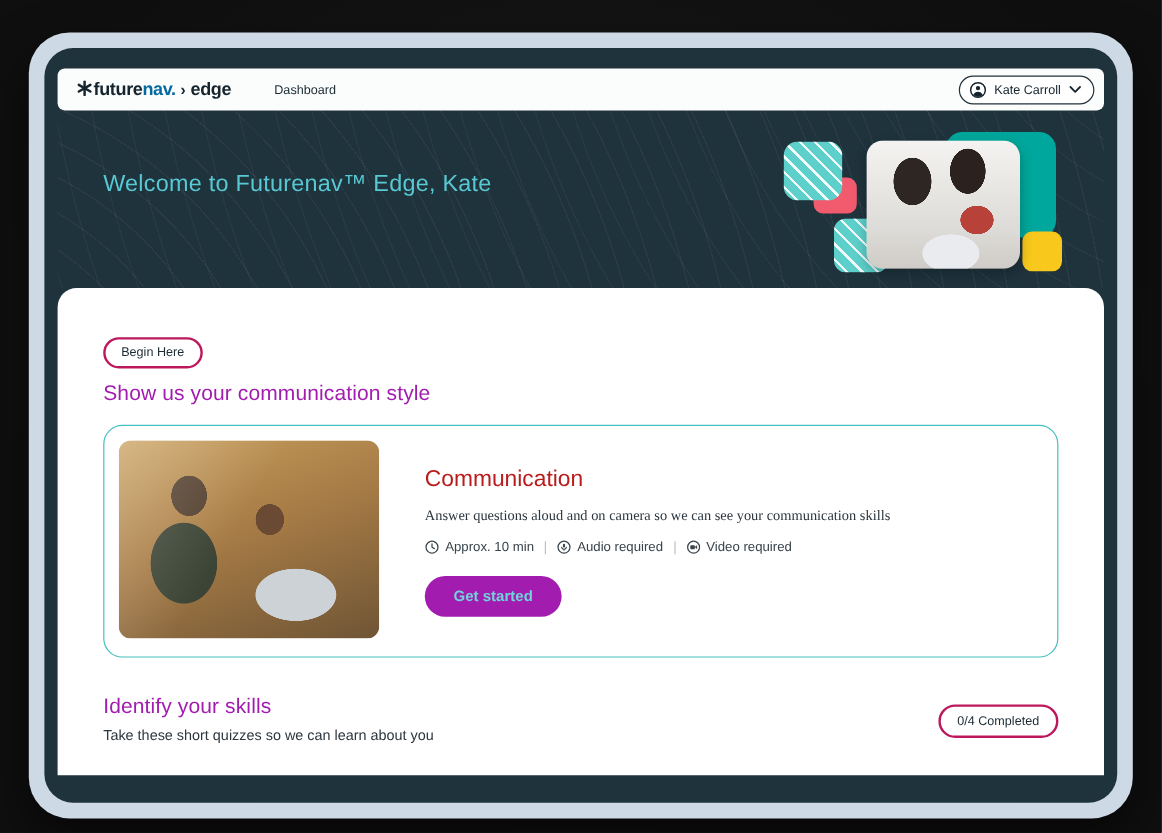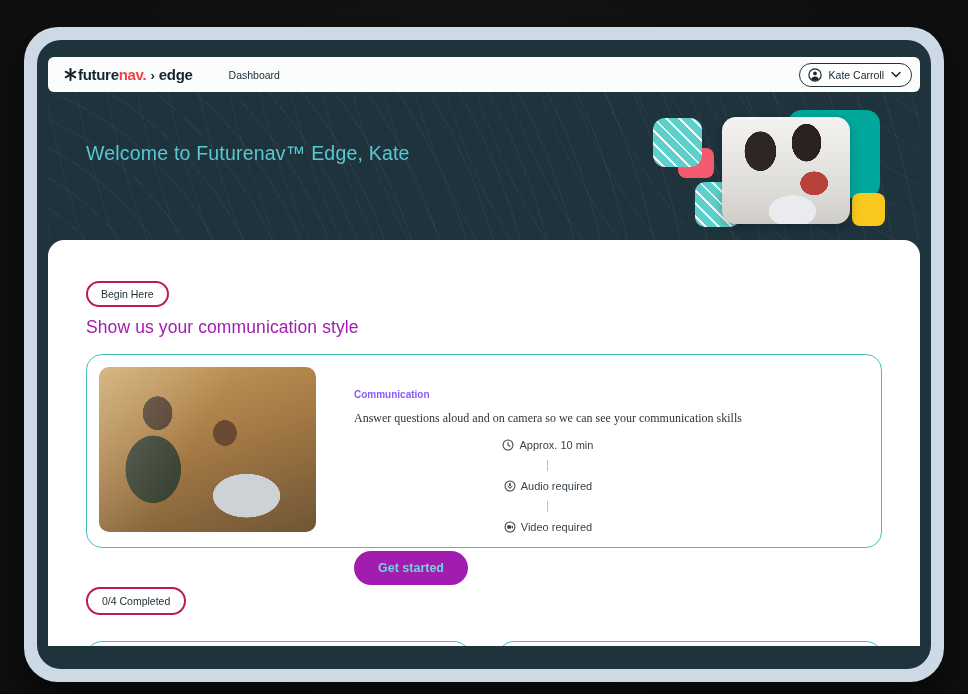--- a/index.html
+++ b/index.html
@@ -10,21 +10,21 @@
   
   .bezel { position:absolute; left:24px; top:27px; width:920px; height:655px; background:#cdd9e5; border-radius:34px; box-shadow:0 18px 40px rgba(0,0,0,0.55); }
   .shell { position:absolute; left:13px; top:13px; width:894px; height:629px; background:#1f333d; border-radius:24px; overflow:hidden; padding:17px 11px 23px 11px; }
   .app { height:100%; display:flex; flex-direction:column; }
 
   
   .navbar { height:35px; flex:0 0 35px; background:#fbfcfc; border-radius:6px; display:flex; align-items:center; padding:0 8px 0 16px; position:relative; z-index:5; }
   .logo { display:flex; align-items:baseline; gap:1px; cursor:pointer; }
   .logo svg { position:relative; top:1px; }
   .logo-text { font-size:15px; font-weight:bold; letter-spacing:-0.3px; color:#15242d; }
-  .logo-text .teal { color:#ef4444; }
+  .logo-text .teal { color:#0369a1; }
   .logo-sep { font-size:13px; font-weight:bold; color:#15242d; margin:0 3px; }
   .nav-link { margin-left:36px; font-size:10.5px; color:#1c2b33; cursor:pointer; }
   .nav-spacer { flex:1; }
   .user-menu { display:flex; align-items:center; gap:7px; border:1px solid #22313a; border-radius:14px; padding:4px 10px 4px 8px; background:#fff; cursor:pointer; }
   .user-name { font-size:10.5px; color:#15242d; }
 
   
   .hero { position:relative; flex:0 0 148px; overflow:visible;
     background:
       repeating-radial-gradient(circle at -15% 210%, rgba(255,255,255,0.05) 0 1px, transparent 1px 26px),
@@ -61,23 +61,23 @@
   .card-photo { width:217px; height:165px; border-radius:10px; flex:0 0 217px;
     background:
       linear-gradient(120deg, rgba(255,255,255,0.25) 0%, transparent 45%),
       radial-gradient(ellipse 15px 17px at 27% 28%, #54402f 0 98%, transparent 100%),
       radial-gradient(ellipse 28px 34px at 25% 62%, #3c4435 0 98%, transparent 100%),
       radial-gradient(ellipse 12px 13px at 58% 40%, #6b4a33 0 98%, transparent 100%),
       radial-gradient(ellipse 34px 22px at 68% 78%, #cdd2d6 0 98%, transparent 100%),
       linear-gradient(160deg, #c9a05e 0%, #a87c46 45%, #6f5535 100%);
   }
   .card-body { padding:22px 0 0 38px; }
-  .card-title { font-size:10px; font-weight:bold; color:#8b5cf6; }
+  .card-title { font-size:19px; font-weight:normal; color:#b91c1c; }
   .card-desc { margin-top:11px; font-size:12px; color:#2c363e;font-family:Liberation Serif, serif; }
-  .meta-row { margin-top:13px; display:flex; align-items:center; gap:9px; font-size:11px; color:#38434b;flex-direction:column; }
+  .meta-row { margin-top:13px; display:flex; align-items:center; gap:9px; font-size:11px; color:#38434b; }
   .meta-item { display:flex; align-items:center; gap:5px; }
   .meta-sep { width:1px; height:11px; background:#b9c2c8; }
   .cta-btn { margin-top:18px; display:inline-block; background:#a21caf; color:#70d4da; font-size:12.5px; font-weight:bold; border:none; border-radius:20px; padding:10px 24px; cursor:pointer; font-family:"Liberation Sans", sans-serif; }
 
   .skills-row { margin-top:30px; display:flex; align-items:flex-start; justify-content:space-between; }
   .skills-sub { margin-top:7px; font-size:12px; color:#2c363e; }
   .progress-badge { margin-top:9px; padding:6px 14px; }
 
   .quiz-grid { margin-top:26px; display:flex; gap:28px; }
   .quiz-card { flex:1; height:60px; border:1.5px solid #46c0bf; border-radius:16px 16px 0 0; border-bottom:none; background:#fff; }
@@ -168,20 +168,24 @@
                     <path d="M8.6 6.4 L10.4 5.2 L10.4 8.8 L8.6 7.6 Z" fill="#38434b"></path>
                   </svg>
                   <span>Video required</span>
                 </span>
               </div>
               <button class="cta-btn">Get started</button>
             </div>
           </div>
 
           <div class="skills-row">
+            <div>
+              <h2 class="section-title">Identify your skills</h2>
+              <div class="skills-sub">Take these short quizzes so we can learn about you</div>
+            </div>
             <span class="pill progress-badge">0/4 Completed</span>
           </div>
 
           <div class="quiz-grid">
             <div class="quiz-card"></div>
             <div class="quiz-card"></div>
           </div>
 
         </div>
       </div>

